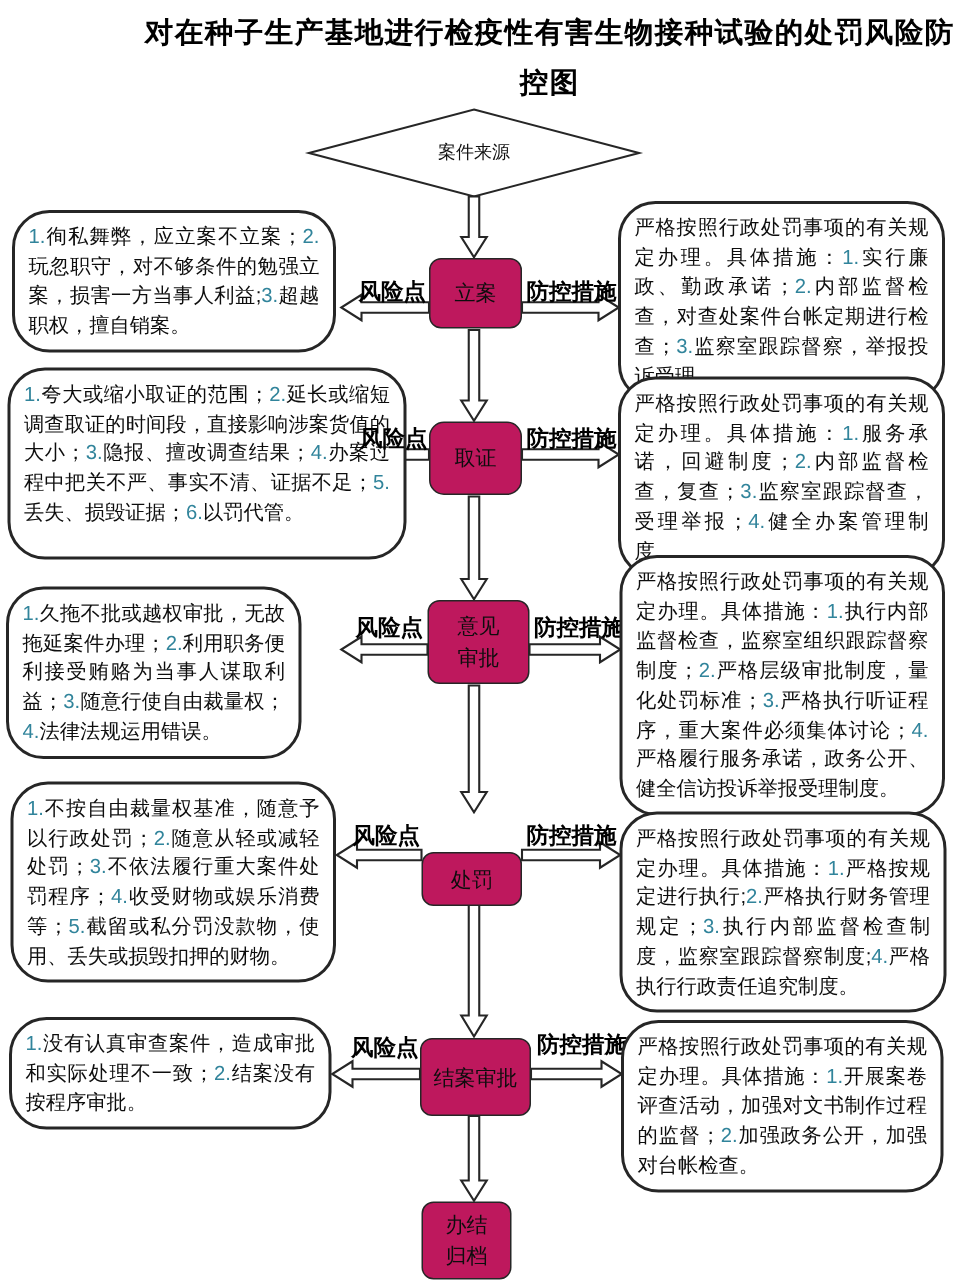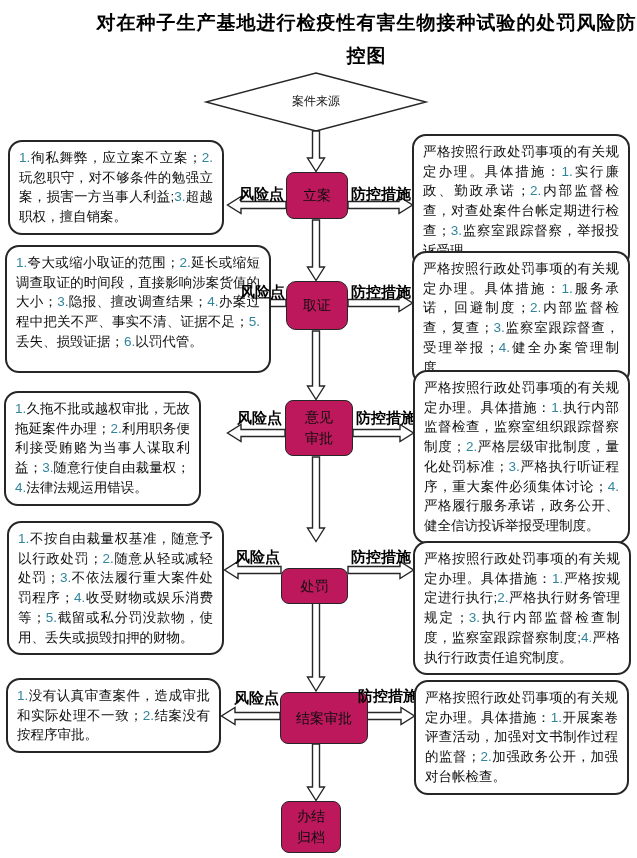--- a/index.html
+++ b/index.html
@@ -12,21 +12,21 @@
   .arrow-layer path, .arrow-layer polygon{fill:#ffffff;stroke:#262626;stroke-width:1.4;}
   .title{
     position:absolute;left:0;top:6px;width:637px;text-align:center;
     font-weight:bold;font-size:19px;line-height:33px;letter-spacing:1px;color:#000;padding-left:48px;
   }
   .diamond-label{
     position:absolute;left:216px;top:93px;width:200px;text-align:center;
     font-size:12px;color:#111;
   }
   .sidebox{
-    position:absolute;border:2px solid #262626;border-radius:14px;
+    position:absolute;border:2px solid #262626;border-radius:25px;
     background:#fff;box-sizing:border-box;
     font-size:13.5px;line-height:1.46;text-align:justify;
     padding:6px 9px;color:#0d0d0d;
   }
   .stagebox{
     position:absolute;border:1.6px solid #262626;border-radius:8px;
     background:#be185d;box-sizing:border-box;
     display:flex;flex-direction:column;align-items:center;justify-content:center;
     font-size:14px;line-height:1.5;color:#0d0d0d;text-align:center;
   }
@@ -117,21 +117,21 @@
   </div>
   <div class="flowlabel" style="left:351px;top:548px;">防控措施</div>
   <div class="sidebox" style="left:413px;top:541px;width:218px;min-height:128px;">
     <span>严格按照行政处罚事项的有关规定办理。具体措施：<span class="num">1.</span>严格按规定进行执行;<span class="num">2.</span>严格执行财务管理规定；<span class="num">3.</span>执行内部监督检查制度，监察室跟踪督察制度;<span class="num">4.</span>严格执行行政责任追究制度。</span>
   </div>
 
   <div class="sidebox" style="left:6px;top:678px;width:215px;min-height:74px;">
     <span><span class="num">1.</span>没有认真审查案件，造成审批和实际处理不一致；<span class="num">2.</span>结案没有按程序审批。</span>
   </div>
   <div class="flowlabel" style="left:234px;top:689px;">风险点</div>
-  <div class="stagebox" style="left:280px;top:692px;width:88px;height:52px;">
+  <div class="stagebox" style="left:280px;top:692px;width:74px;height:52px;">
     <span>结案审批</span>
   </div>
   <div class="flowlabel" style="left:358px;top:687px;">防控措施</div>
   <div class="sidebox" style="left:414px;top:680px;width:215px;min-height:104px;">
     <span>严格按照行政处罚事项的有关规定办理。具体措施：<span class="num">1.</span>开展案卷评查活动，加强对文书制作过程的监督；<span class="num">2.</span>加强政务公开，加强对台帐检查。</span>
   </div>
 
   <div class="stagebox" style="left:281px;top:801px;width:60px;height:52px;">
     <span>办结</span>
     <span>归档</span>

